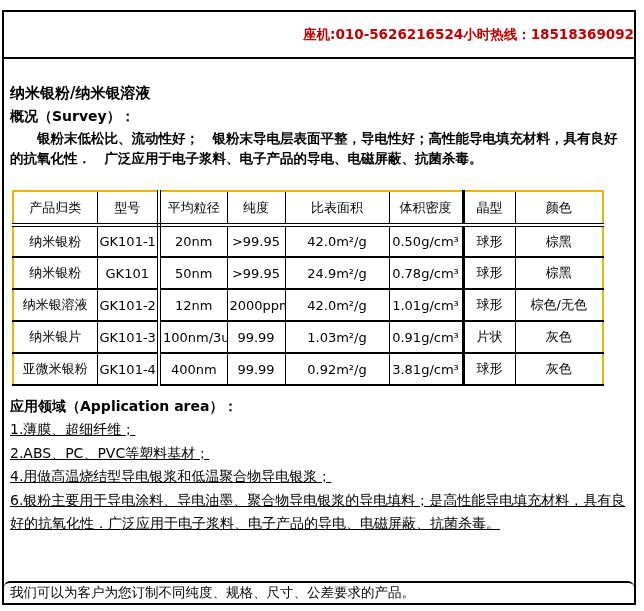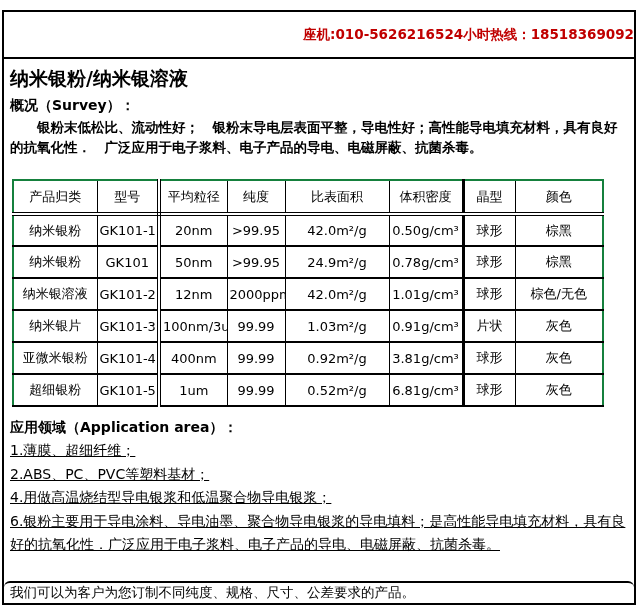--- a/index.html
+++ b/index.html
@@ -30,43 +30,43 @@
     color: #c00000;
   }
   .contact-bar .hotline { }
   
   .content {
     flex: 1;
     padding: 5px 8px 0 6px;
     overflow: hidden;
   }
   .page-title {
-    font-size: 19px;
-    font-weight: bold;
-    margin: 2px 0 5px 0;
+    font-size: 15px;
+    font-weight: bold;
+    margin: 20px 0 5px 0;
   }
   .sec-heading {
     font-size: 14px;
     font-weight: bold;
     margin: 2px 0 2px 0;
   }
   .survey-body {
     font-size: 13.5px;
     font-weight: bold;
     line-height: 20px;
     text-indent: 2em;
     margin: 1px 0 0 0;
   }
   
   table.spec {
     border-collapse: collapse;
     margin: 22px 0 12px 2px;
     table-layout: fixed;
     width: 590px;
-    border: 2px solid #15803d;
+    border: 2px solid #eab308;
     font-size: 13px;
   }
   table.spec th, table.spec td {
     border: 1px solid #000;
     text-align: center;
     vertical-align: middle;
     padding: 0 2px;
     overflow: hidden;
     white-space: nowrap;
     font-weight: normal;
@@ -179,30 +179,20 @@
           <tr>
             <td>亚微米银粉</td>
             <td>GK101-4</td>
             <td>400nm</td>
             <td>99.99</td>
             <td>0.92m²/g</td>
             <td>3.81g/cm³</td>
             <td>球形</td>
             <td>灰色</td>
           </tr>
-          <tr>
-            <td>超细银粉</td>
-            <td>GK101-5</td>
-            <td>1um</td>
-            <td>99.99</td>
-            <td>0.52m²/g</td>
-            <td>6.81g/cm³</td>
-            <td>球形</td>
-            <td>灰色</td>
-          </tr>
         </tbody>
     </table>
 
     <div class="app-section">
       <div class="sec-heading">应用领域（Application area）：</div>
       <div>
           <div class="app-item">1.薄膜、超细纤维；</div>
           <div class="app-item">2.ABS、PC、PVC等塑料基材；</div>
           <div class="app-item">4.用做高温烧结型导电银浆和低温聚合物导电银浆；</div>
           <div class="app-item">6.银粉主要用于导电涂料、导电油墨、聚合物导电银浆的导电填料；是高性能导电填充材料，具有良好的抗氧化性．广泛应用于电子浆料、电子产品的导电、电磁屏蔽、抗菌杀毒。</div>

